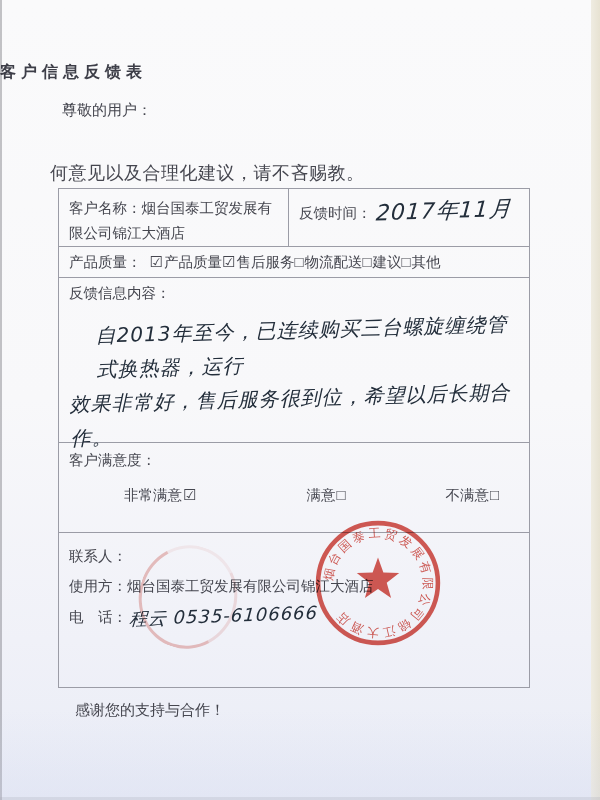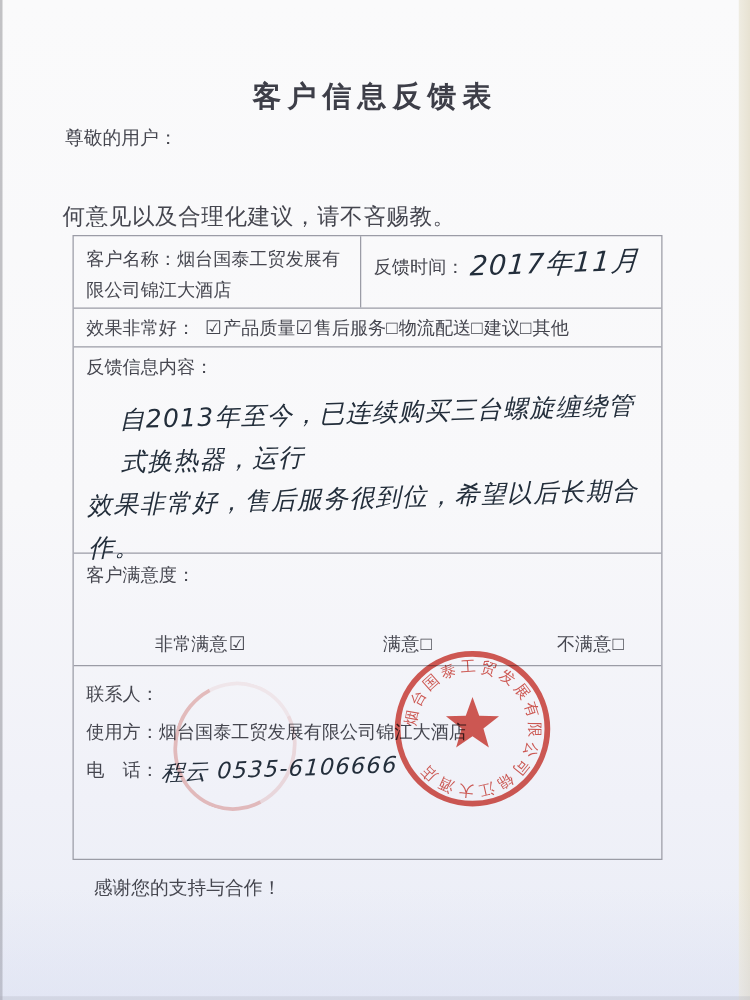--- a/index.html
+++ b/index.html
@@ -15,23 +15,23 @@
     background:linear-gradient(180deg,#fafafb 0%,#f8f8fa 50%,#f0f1f8 80%,#e9ecf6 100%);
     overflow:hidden;
   }
   .edge-left{position:absolute;left:0;top:0;width:2px;height:100%;background:rgba(110,110,118,.4);}
   .edge-right{position:absolute;right:0;top:0;width:9px;height:100%;
     background:linear-gradient(90deg,#efece2,#e7e2d2);}
   .edge-bottom{position:absolute;left:0;bottom:0;width:100%;height:3px;background:rgba(150,150,160,.25);}
 
   .doc-title{
     position:absolute;top:62px;left:0;width:100%;
-    text-align:center;font-size:23px;font-weight:bold;letter-spacing:5px;color:#3d3e48;
+    font-size:16px;font-weight:bold;letter-spacing:5px;color:#3d3e48;
   }
-  .salutation{position:absolute;left:52px;top:101px;font-size:15px;}
+  .salutation{position:absolute;left:62px;top:101px;font-size:15px;}
   .intro-line1{position:absolute;left:100px;top:133px;font-size:15px;letter-spacing:.5px;}
   .intro-line2{position:absolute;left:50px;top:161px;font-size:18px;letter-spacing:.5px;}
 
   .formtable{
     position:absolute;left:58px;top:188px;width:472px;height:500px;
     border:1px solid #9b9ca6;box-sizing:border-box;font-size:14.5px;
   }
   .formtable *{box-sizing:border-box;}
   .row{position:relative;width:100%;border-bottom:1px solid #9b9ca6;}
   .row:last-child{border-bottom:none;}
@@ -50,21 +50,21 @@
     font-style:italic;color:#232e3b;letter-spacing:1px;
   }
   .hw-time{display:inline-block;font-size:22px;transform:rotate(-2deg) skewX(-6deg);margin-left:4px;}
   .hw-content{transform:rotate(-1.6deg);margin-top:10px;font-size:20px;line-height:34px;}
   .hw-content .hw-l1{margin-left:28px;}
   .hw-phone{display:inline-block;font-size:18px;transform:rotate(-2deg) skewX(-6deg);margin-left:2px;white-space:nowrap;}
 
   .type-options{display:flex;margin-left:8px;white-space:nowrap;}
   .type-opt .box{margin-right:1px;font-size:15px;}
 
-  .sat-options{display:flex;margin-top:36px;padding-left:55px;}
+  .sat-options{display:flex;margin-top:16px;padding-left:55px;}
   .sat-opt{white-space:nowrap;}
   .sat-opt .box{font-size:15px;margin-left:1px;}
   .sat-gap1{width:110px;}
   .sat-gap2{width:100px;}
 
   .r5 .cell-left{line-height:30px;padding-top:8px;}
   .r5 .cell-right{line-height:30px;padding-top:8px;}
 
   .closing{position:absolute;left:75px;top:701px;font-size:15px;}
 
@@ -104,21 +104,21 @@
     <div class="row r1">
       <div class="cell-left">
         <span class="kv-label">客户名称：</span><span>烟台国泰工贸发展有限公司锦江大酒店</span>
       </div>
       <div class="cell-right">
         <span class="kv-label">反馈时间：</span><span class="handwrite hw-time">2017年11月</span>
       </div>
     </div>
 
     <div class="row r2">
-      <span class="kv-label">效果非常好：</span>
+      <span class="kv-label">产品质量：</span>
       <span class="type-options">
         <span class="type-opt"><span class="box">☑</span><span>产品质量</span></span>
         <span class="type-opt"><span class="box">☑</span><span>售后服务</span></span>
         <span class="type-opt"><span class="box">□</span><span>物流配送</span></span>
         <span class="type-opt"><span class="box">□</span><span>建议</span></span>
         <span class="type-opt"><span class="box">□</span><span>其他</span></span>
       </span>
     </div>
 
     <div class="row r3">

